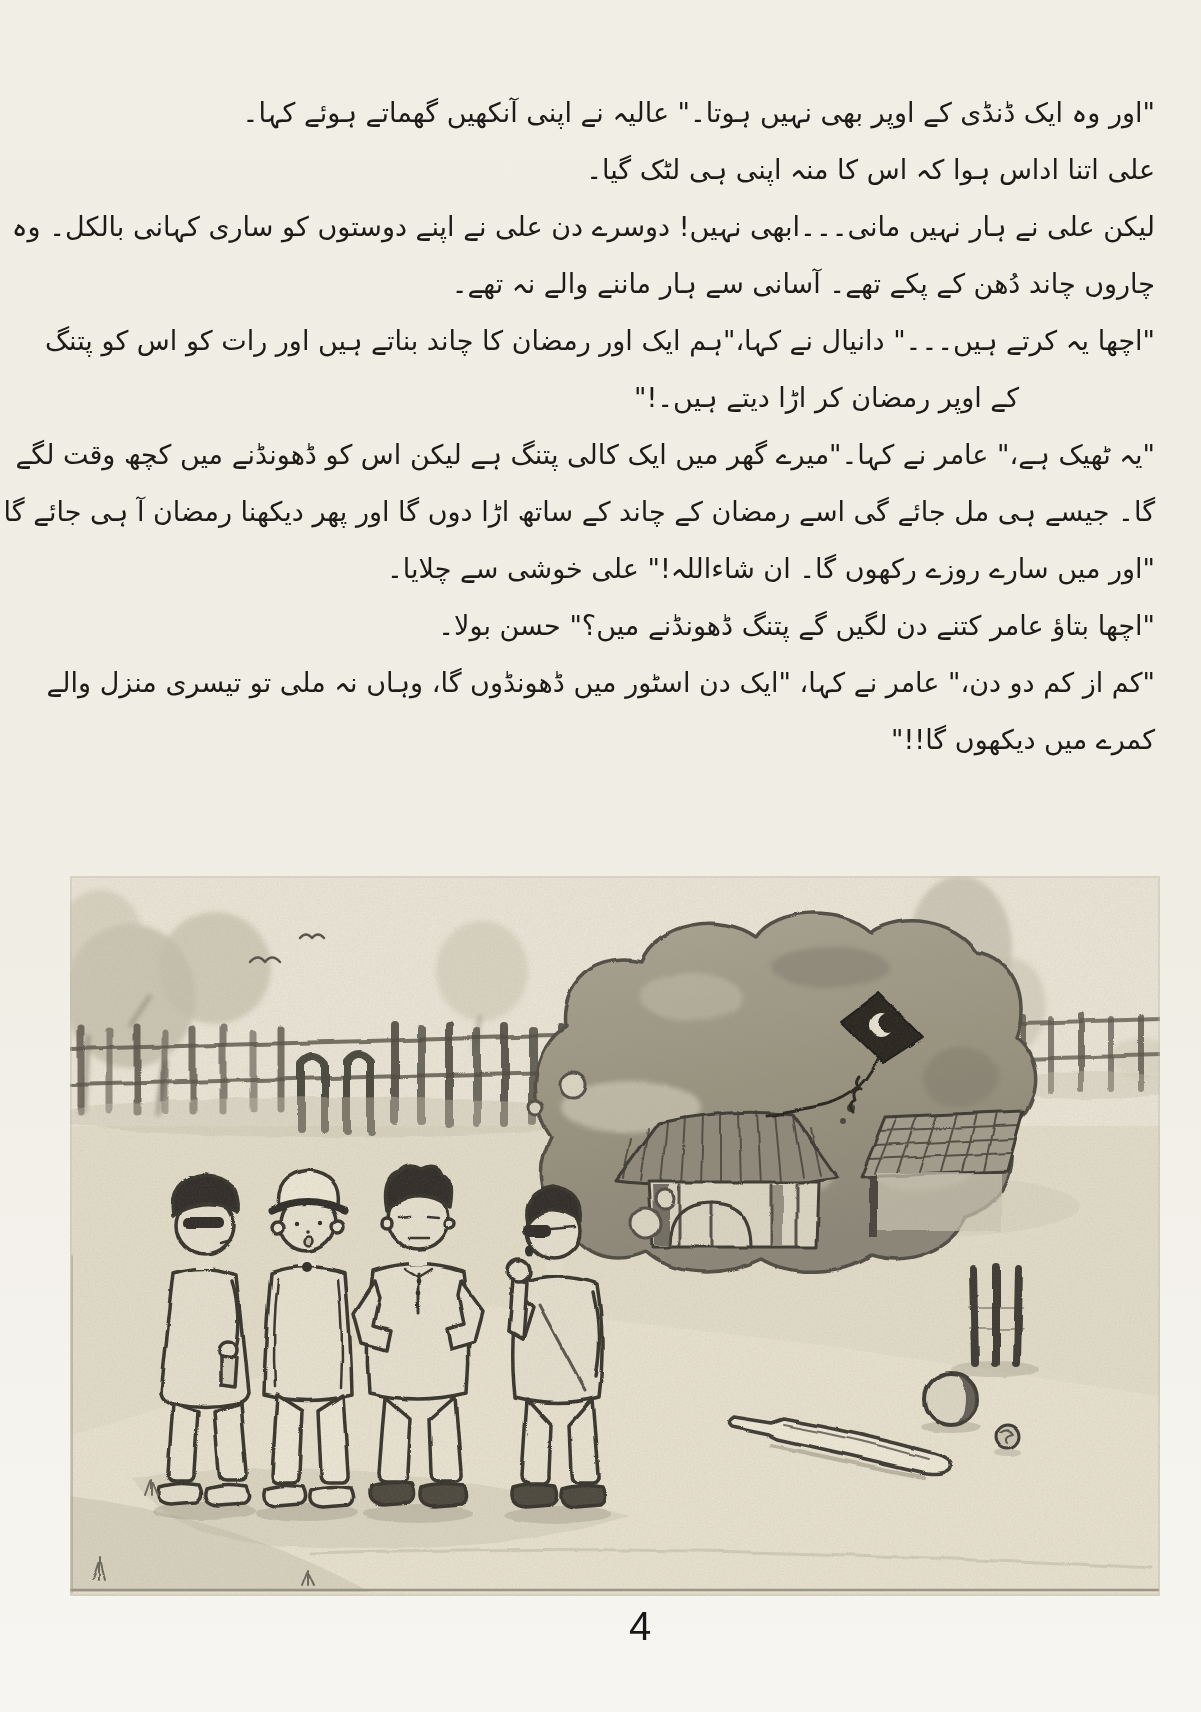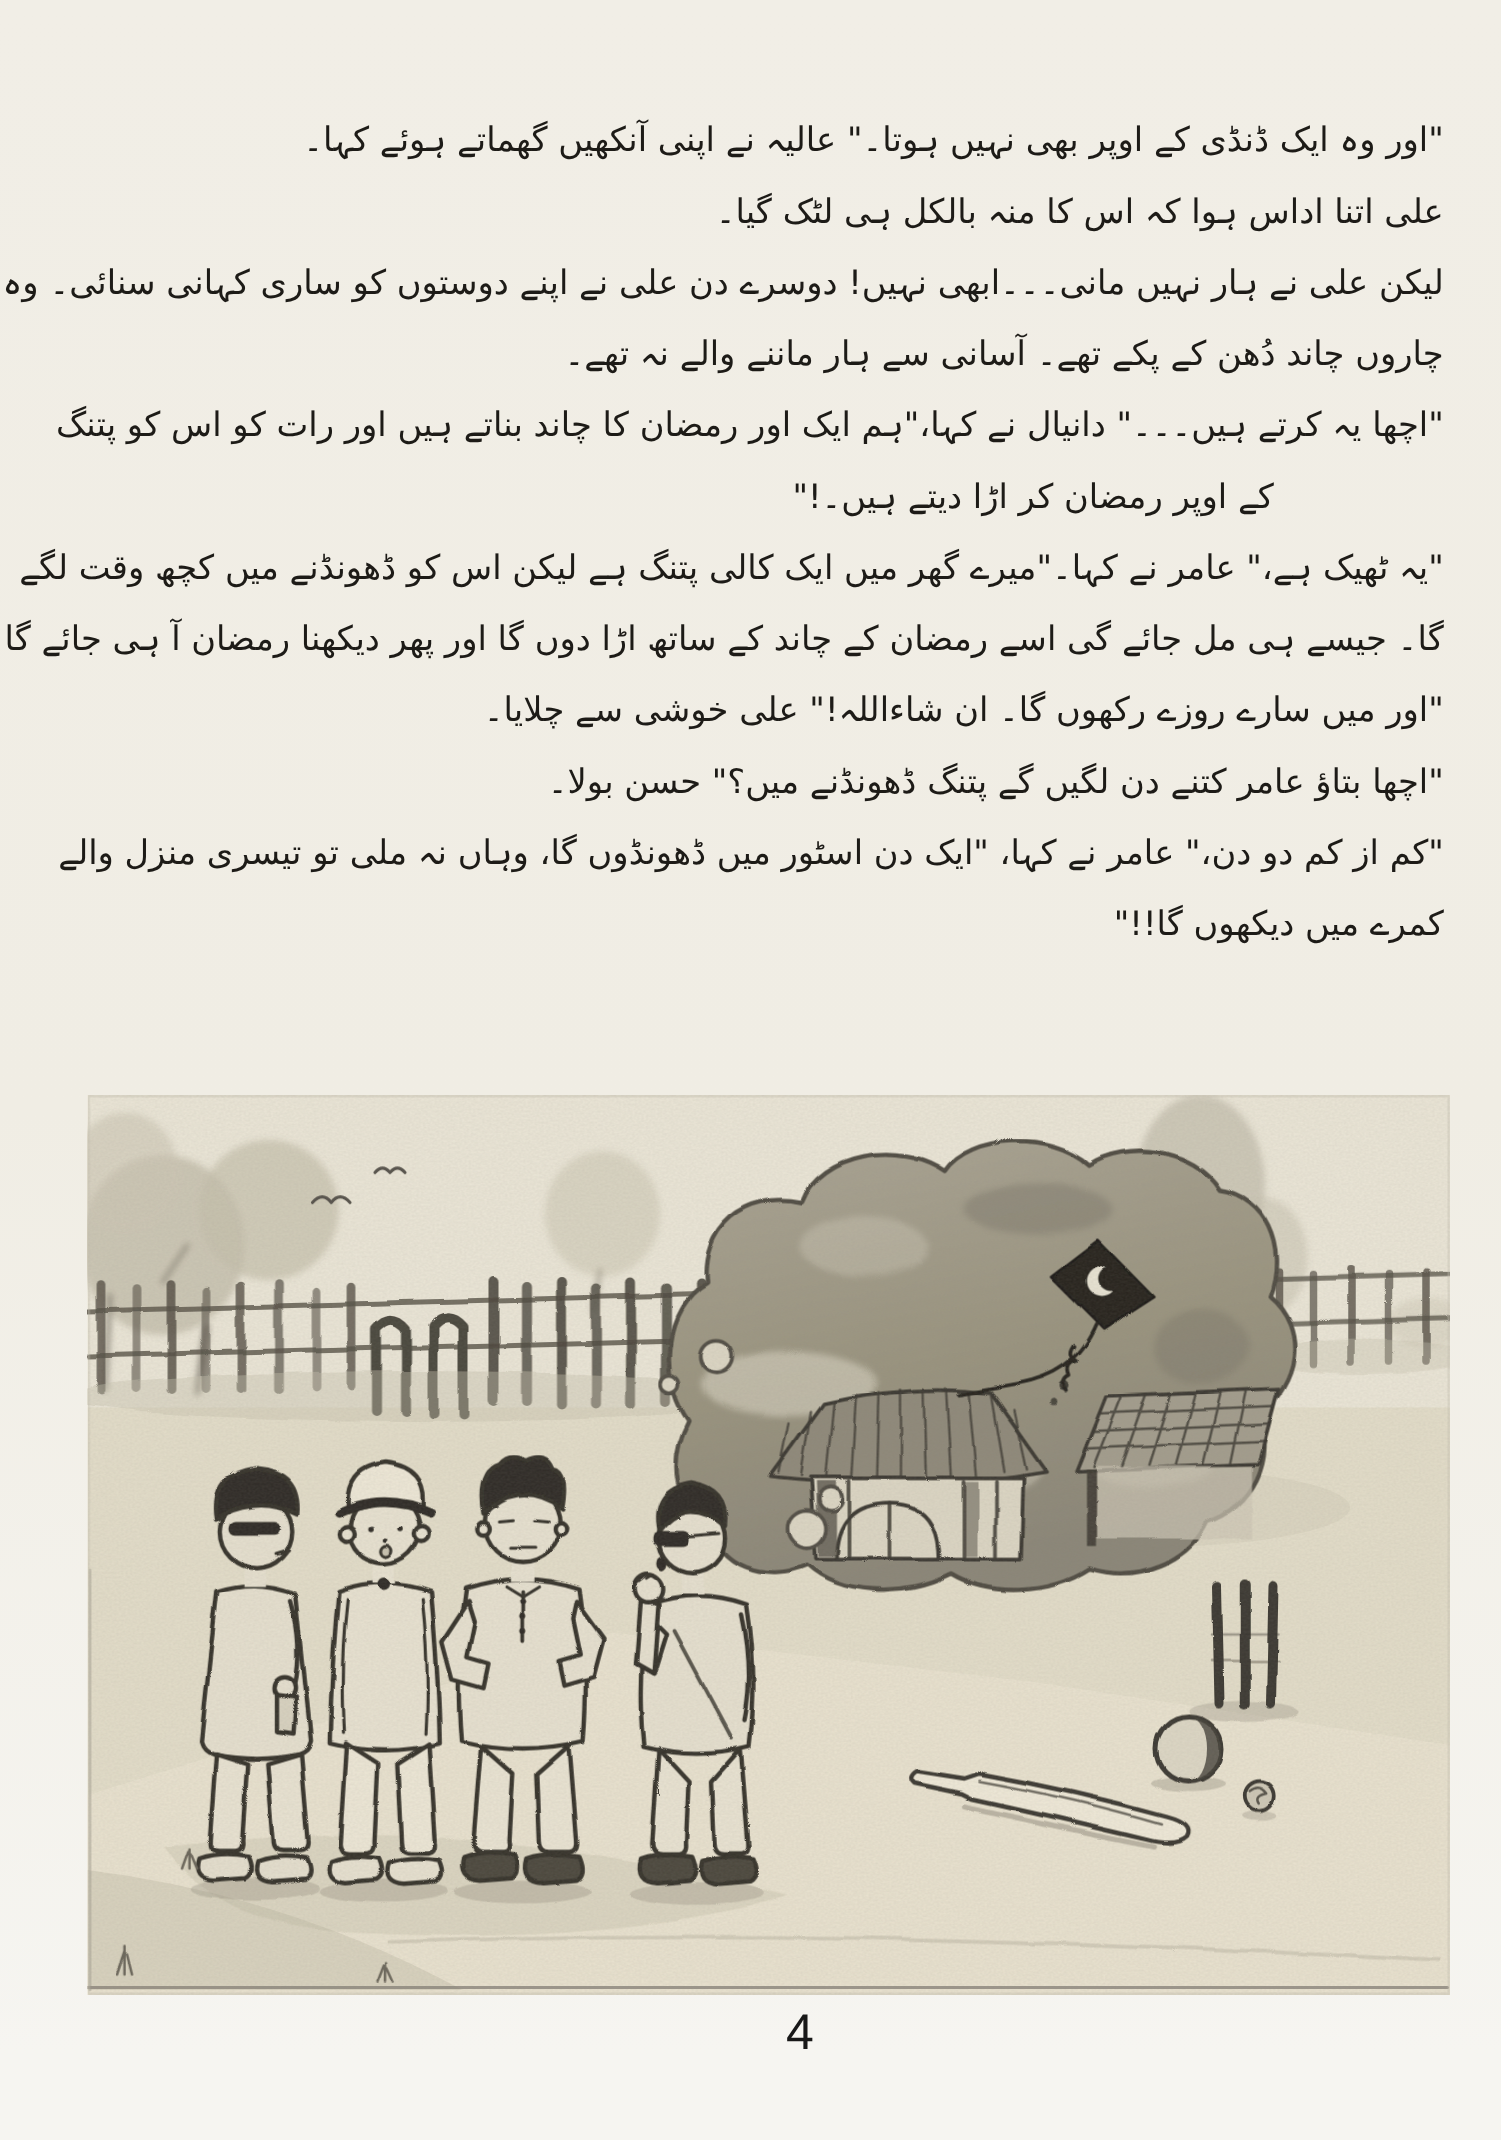--- a/index.html
+++ b/index.html
@@ -22,22 +22,22 @@
   .page-num{
     position:absolute;top:1604px;left:614px;width:52px;text-align:center;
     font-family:"Liberation Sans",sans-serif;font-size:40px;color:#181818;
   }
 </style>
 </head>
 <body>
 
 <div>
   <div class="urdu-line" style="top:84px">"اور وہ ایک ڈنڈی کے اوپر بھی نہیں ہوتا۔" عالیہ نے اپنی آنکھیں گھماتے ہوئے کہا۔</div>
-  <div class="urdu-line" style="top:141px">علی اتنا اداس ہوا کہ اس کا منہ بالکل ہی لٹک گیا۔</div>
-  <div class="urdu-line" style="top:198px">لیکن علی نے ہار نہیں مانی۔۔۔ابھی نہیں! دوسرے دن علی نے اپنے دوستوں کو ساری کہانی سنائی۔ وہ</div>
+  <div class="urdu-line" style="top:141px">علی اتنا اداس ہوا کہ اس کا منہ اپنی ہی لٹک گیا۔</div>
+  <div class="urdu-line" style="top:198px">لیکن علی نے ہار نہیں مانی۔۔۔ابھی نہیں! دوسرے دن علی نے اپنے دوستوں کو ساری کہانی بالکل۔ وہ</div>
   <div class="urdu-line" style="top:255px">چاروں چاند دُھن کے پکے تھے۔ آسانی سے ہار ماننے والے نہ تھے۔</div>
   <div class="urdu-line" style="top:312px">"اچھا یہ کرتے ہیں۔۔۔" دانیال نے کہا،"ہم ایک اور رمضان کا چاند بناتے ہیں اور رات کو اس کو پتنگ</div>
   <div class="urdu-line indented" style="top:369px">کے اوپر رمضان کر اڑا دیتے ہیں۔!"</div>
   <div class="urdu-line" style="top:426px">"یہ ٹھیک ہے،" عامر نے کہا۔"میرے گھر میں ایک کالی پتنگ ہے لیکن اس کو ڈھونڈنے میں کچھ وقت لگے</div>
   <div class="urdu-line" style="top:483px">گا۔ جیسے ہی مل جائے گی اسے رمضان کے چاند کے ساتھ اڑا دوں گا اور پھر دیکھنا رمضان آ ہی جائے گا!۔"</div>
   <div class="urdu-line" style="top:540px">"اور میں سارے روزے رکھوں گا۔ ان شاءاللہ!" علی خوشی سے چلایا۔</div>
   <div class="urdu-line" style="top:597px">"اچھا بتاؤ عامر کتنے دن لگیں گے پتنگ ڈھونڈنے میں؟" حسن بولا۔</div>
   <div class="urdu-line" style="top:654px">"کم از کم دو دن،" عامر نے کہا، "ایک دن اسٹور میں ڈھونڈوں گا، وہاں نہ ملی تو تیسری منزل والے</div>
   <div class="urdu-line" style="top:711px">کمرے میں دیکھوں گا!!"</div>
 </div>

